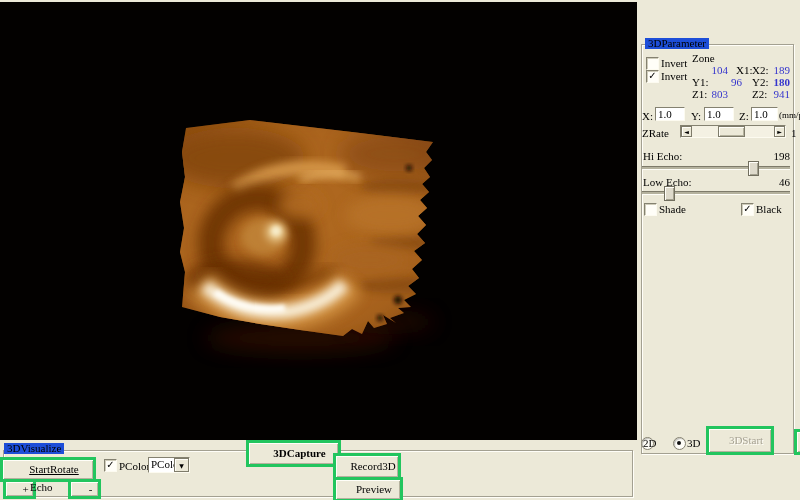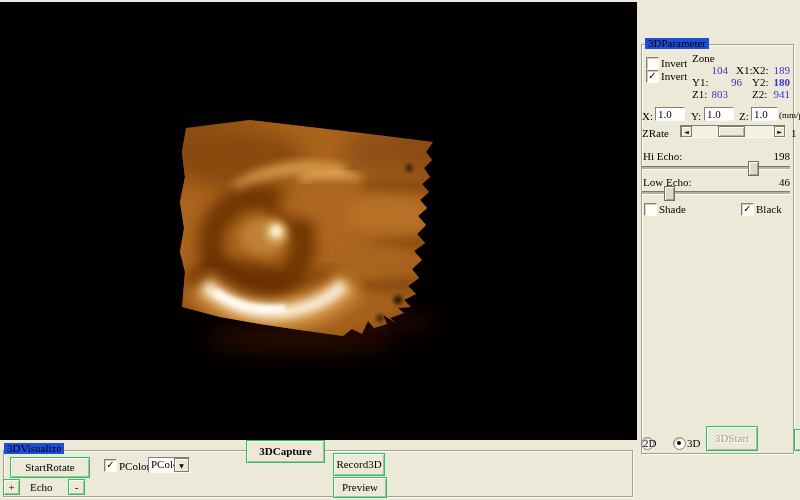--- a/index.html
+++ b/index.html
@@ -17,23 +17,23 @@
   .viewport{position:absolute;left:0;top:2px;width:637px;height:438px;background:#030100;}
   .viewport svg{display:block;}
 
   
   .group{position:absolute;border:1px solid #a3a091;box-shadow:1px 1px 0 #fffef8, inset 1px 1px 0 #fffef8;}
   .group-label{position:absolute;background:#1d4ed8;padding:0 3px;line-height:11px;}
 
   
   .btn{
     position:absolute;display:flex;align-items:center;justify-content:center;
-    background:#ece9d8;border:1px solid #22c55e;
+    background:#ece9d8;border:3px solid #22c55e;
     box-shadow:inset 1px 1px 0 #fffef8, inset -1px -1px 0 #b5b29e;
-    line-height:11px;cursor:default;
+    line-height:11px;cursor:default;padding-left:12px;
   }
   .btn.disabled{color:#a6a293;text-shadow:1px 1px 0 #fffef8;}
 
   
   .checkbox{
     position:absolute;width:11px;height:11px;background:#fffef8;
     border:1px solid;border-color:#848170 #fdfbf0 #fdfbf0 #848170;
     box-shadow:inset 1px 1px 0 #cfccba;
     display:flex;align-items:center;justify-content:center;
   }
@@ -215,21 +215,21 @@
   <span class="radio checked" style="left:673px;top:437px;">
       <span class="dot"></span>
     </span>
   <span class="label" style="left:687px;top:437px;">3D</span>
   <div class="btn disabled" style="left:706px;top:426px;width:50px;height:23px;">3DStart</div>
   <div class="btn" style="left:794px;top:429px;width:29px;height:20px;">OK</div>
 
   <div class="group" style="left:3px;top:450px;width:628px;height:45px;"></div>
   <div class="group-label" style="left:4px;top:443px;">3DVisualize</div>
 
-  <div class="btn" style="left:10px;top:457px;width:78px;height:19px;">StartRotate</div>
+  <div class="btn" style="left:0;top:457px;width:78px;height:19px;text-decoration:underline;">StartRotate</div>
   <div class="btn" style="left:3px;top:479px;width:15px;height:14px;">+</div>
   <span class="label" style="left:30px;top:481px;">Echo</span>
   <div class="btn" style="left:68px;top:479px;width:15px;height:14px;">-</div>
 
   <span class="checkbox checked" style="left:104px;top:459px;">
       <span class="checkmark">✓</span>
     </span>
   <span class="label" style="left:119px;top:460px;">PColor</span>
   <div class="combo" style="left:148px;top:457px;width:42px;height:16px;">
     <span class="combo-text">PColor</span>

